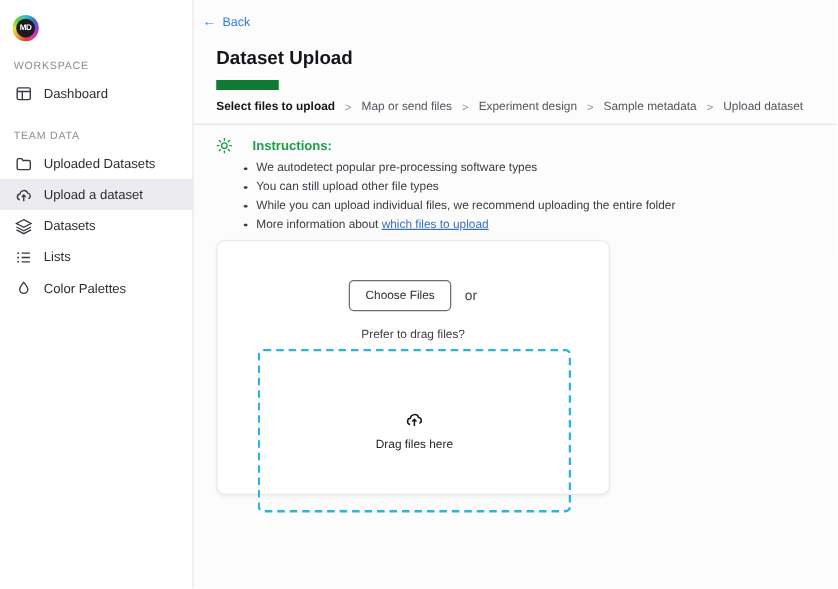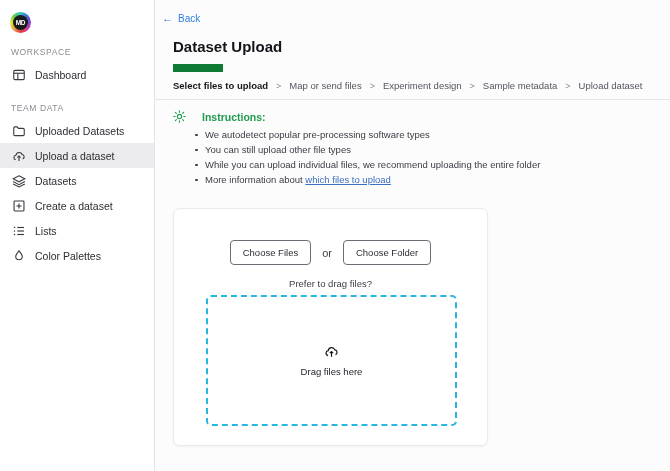--- a/index.html
+++ b/index.html
@@ -111,22 +111,22 @@
   }
   .instr-li::before {
     content: ""; position: absolute; left: 0; top: 4.5px;
     width: 2.6px; height: 2.6px; border-radius: 50%; background: #3b3b45;
   }
   .instr-link { color: #3b6fbf; text-decoration: underline; cursor: pointer; }
 
   
   .card {
     position: absolute;
-    left: 18px; top: 208px;
-    width: 315px; height: 238px;
+    left: 18px; top: 192px;
+    width: 315px; height: 204px;
     background: #ffffff;
     border: 1px solid #eaeaec;
     border-radius: 7px;
     box-shadow: 0 1px 3px rgba(0,0,0,0.05);
   }
   .btn-row {
     display: flex; align-items: center; justify-content: center;
     gap: 11px;
     padding-top: 31px;
   }
@@ -213,30 +213,20 @@
         <span class="nav-ico">
           <svg viewBox="0 0 24 24" fill="none" stroke="currentColor" stroke-width="1.8">
             <polygon points="12,3 22,8.2 12,13.4 2,8.2"></polygon>
             <polyline points="2,13 12,18.2 22,13"></polyline>
             <polyline points="2,17 12,22.2 22,17"></polyline>
           </svg>
         </span>
         <span class="nav-text">Datasets</span>
       </div>
 
-      <div class="nav-item">
-        <span class="nav-ico">
-          <svg viewBox="0 0 24 24" fill="none" stroke="currentColor" stroke-width="1.9">
-            <rect x="3.5" y="3.5" width="17" height="17" rx="1.5"></rect>
-            <line x1="12" y1="7.8" x2="12" y2="16.2"></line>
-            <line x1="7.8" y1="12" x2="16.2" y2="12"></line>
-          </svg>
-        </span>
-        <span class="nav-text">Create a dataset</span>
-      </div>
 
       <div class="nav-item">
         <span class="nav-ico">
           <svg viewBox="0 0 24 24" fill="none" stroke="currentColor" stroke-width="2">
             <line x1="9" y1="6" x2="20.5" y2="6"></line>
             <line x1="9" y1="12" x2="20.5" y2="12"></line>
             <line x1="9" y1="18" x2="20.5" y2="18"></line>
             <circle cx="4.3" cy="6" r="1.3" fill="currentColor" stroke="none"></circle>
             <circle cx="4.3" cy="12" r="1.3" fill="currentColor" stroke="none"></circle>
             <circle cx="4.3" cy="18" r="1.3" fill="currentColor" stroke="none"></circle>
@@ -308,21 +298,20 @@
         <li class="instr-li">You can still upload other file types</li>
         <li class="instr-li">While you can upload individual files, we recommend uploading the entire folder</li>
         <li class="instr-li"><span>More information about </span><span class="instr-link">which files to upload</span></li>
       </ul>
     </div>
 
     <div class="card">
       <div class="btn-row">
         <button class="btn">Choose Files</button>
         <span class="btn-or">or</span>
-        <button class="btn">Choose Folder</button>
       </div>
       <div class="prefer">Prefer to drag files?</div>
       <div class="dropzone">
         <span class="dz-ico">
           <svg viewBox="0 0 24 24" fill="none" stroke="currentColor" stroke-width="1.9">
             <path d="M6.5 18.5A4 4 0 0 1 6.8 10.6a5.5 5.5 0 0 1 10.6-1.1A3.9 3.9 0 0 1 18.4 17"></path>
             <line x1="12" y1="20.5" x2="12" y2="12.2"></line>
             <polyline points="9.3,14.7 12,12 14.7,14.7"></polyline>
           </svg>
         </span>

